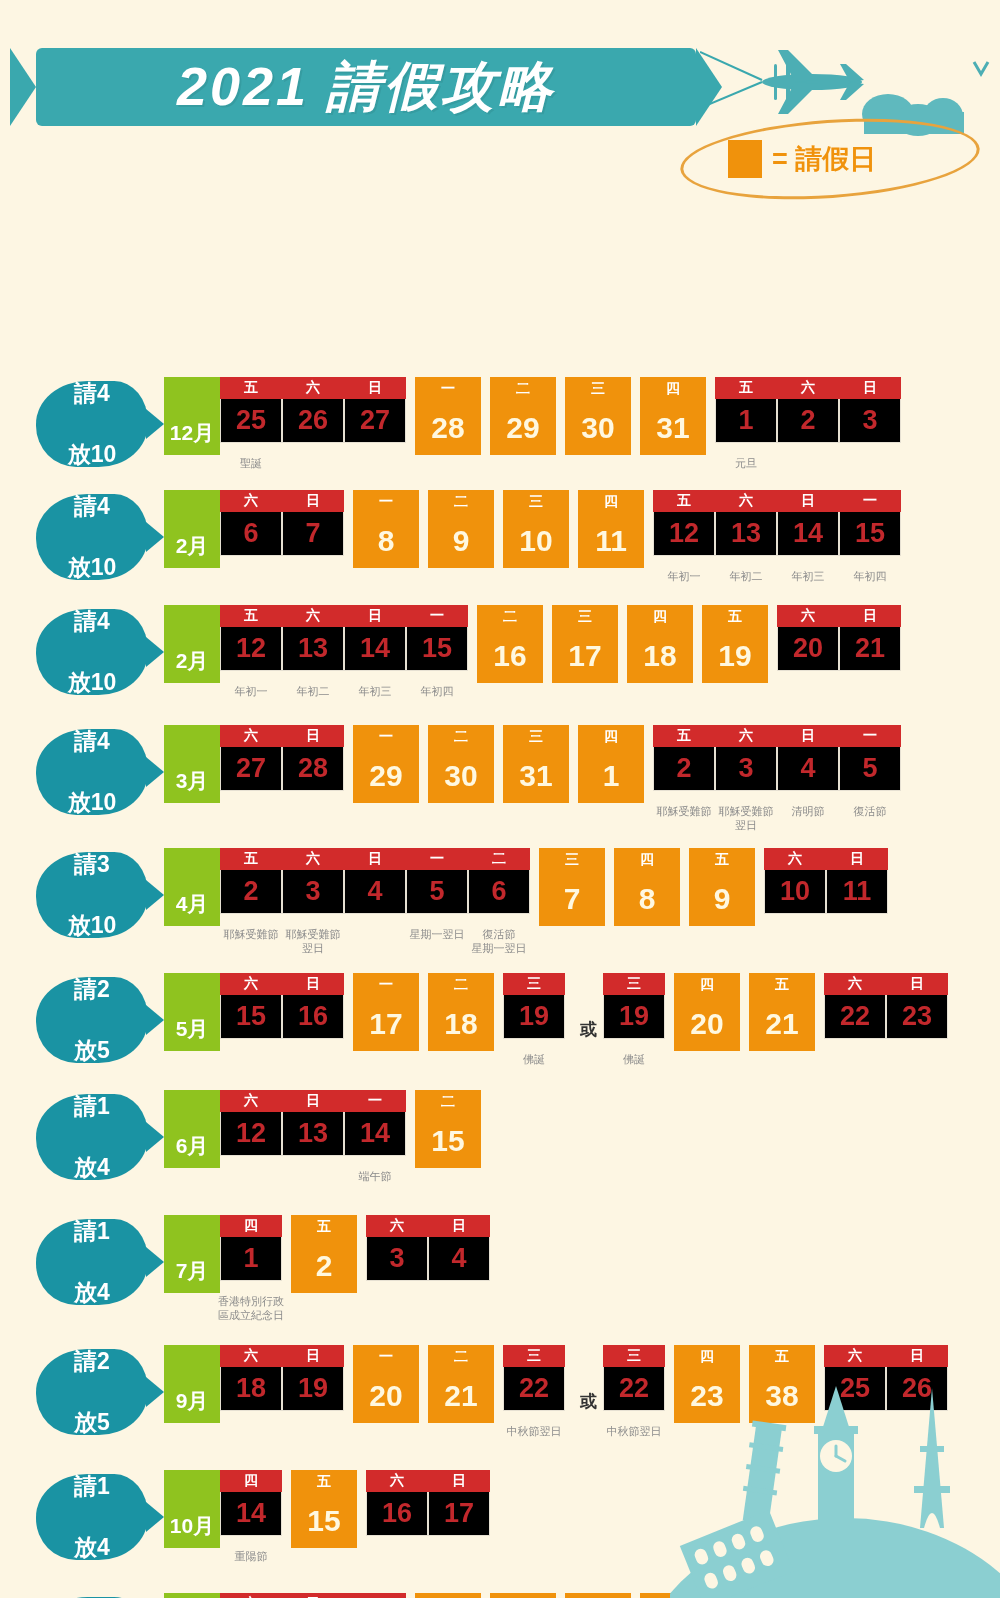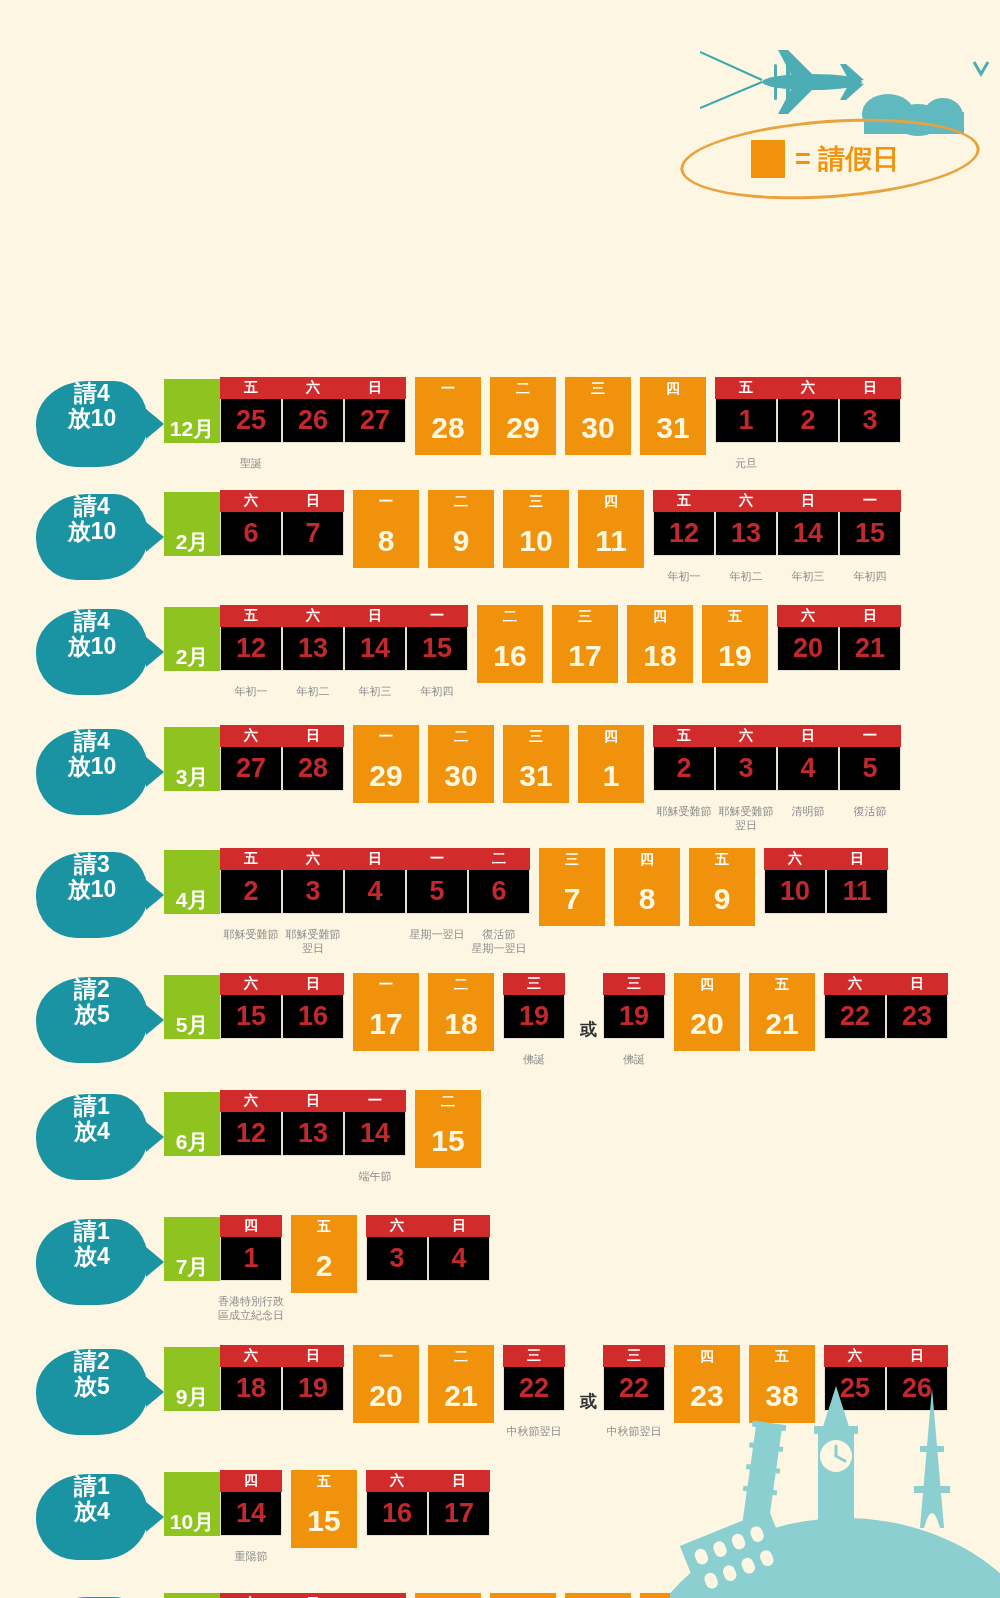--- a/index.html
+++ b/index.html
@@ -42,21 +42,21 @@
   }
   .plane-deco { position: absolute; left: 700px; top: 40px; }
   .legend-ellipse {
     position: absolute; left: 680px; top: 120px;
     width: 300px; height: 78px;
     border: 3px solid #E8A33D;
     border-radius: 50%;
     transform: rotate(-4deg);
   }
   .legend-content {
-    position: absolute; left: 751px; top: 140px;
+    position: absolute; left: 728px; top: 140px;
     display: flex; align-items: center; gap: 10px;
   }
   .legend-swatch { width: 34px; height: 38px; background: #F0920C; }
   .legend-label {
     color: #F0920C; font-size: 27px; font-weight: bold; white-space: nowrap;
   }
 
   
   .rows { position: relative; }
   .row {
@@ -64,21 +64,21 @@
     position: relative;
   }
 
   
   .badge {
     position: relative;
     width: 112px; min-width: 112px; height: 86px;
     background: #1A93A3;
     border-radius: 46% 30% 44% 36% / 50% 48% 50% 48%;
     display: flex; flex-direction: column;
-    align-items: center; justify-content: flex-start;
+    align-items: center; justify-content: space-between;
     color: #fff; flex-shrink: 0;
     margin-top: 4px;
   }
   .badge::after {
     content: ""; position: absolute; right: -16px; top: 28px;
     width: 0; height: 0;
     border-top: 15px solid transparent;
     border-bottom: 15px solid transparent;
     border-left: 18px solid #1A93A3;
   }
@@ -87,25 +87,25 @@
   
   .strip { display: flex; align-items: flex-start; padding-left: 16px; }
 
   .group {
     display: flex;
     margin-right: 9px;
     align-items: flex-start;
   }
 
   .month-cell {
-    width: 56px; height: 64px;
+    width: 56px; height: 78px;
     background: #8FC31F;
     color: #fff;
     display: flex; align-items: flex-end; justify-content: center;
-    padding-bottom: 0;
+    padding-bottom: 8px;
     font-size: 21px; font-weight: bold;
     align-self: flex-end;
     flex-shrink: 0;
   }
 
   .day {
     width: 62px;
     display: flex; flex-direction: column;
     position: relative;
     flex-shrink: 0;
@@ -148,20 +148,23 @@
     position: absolute; right: 0; bottom: 0;
     width: 330px; height: 230px;
     pointer-events: none;
   }
 </style>
 </head>
 <body>
 
 <div class="header-zone">
 
+  <div class="banner">
+    <span class="banner-text">2021 請假攻略</span>
+  </div>
 
   <svg class="plane-deco" width="300" height="110">
 
     <line x1="0" y1="12" x2="62" y2="40" stroke="#3AA8AE" stroke-width="2"></line>
     <line x1="0" y1="68" x2="62" y2="42" stroke="#3AA8AE" stroke-width="2"></line>
 
     <g fill="#4CAEB4">
       <ellipse cx="112" cy="42" rx="50" ry="8"></ellipse>
       <path d="M95 42 L78 10 L88 10 L118 40 Z"></path>
       <path d="M95 42 L78 74 L88 74 L118 44 Z"></path>

